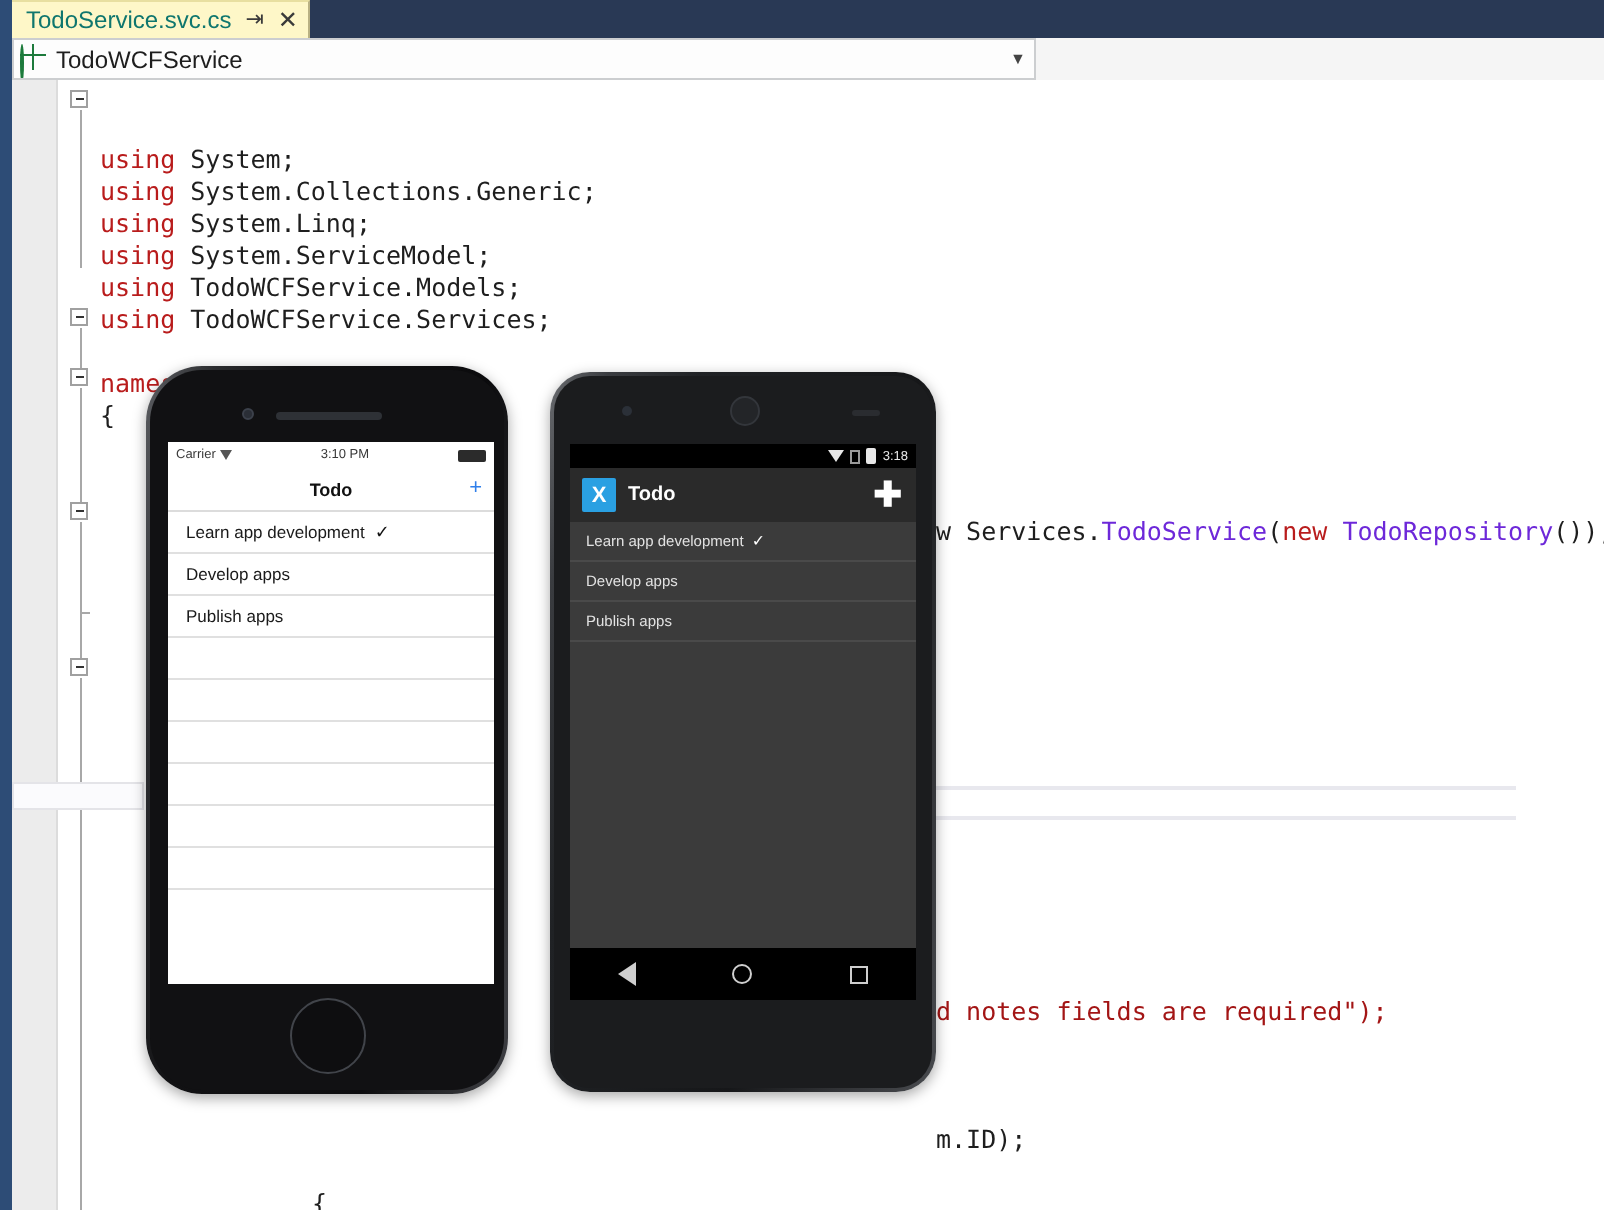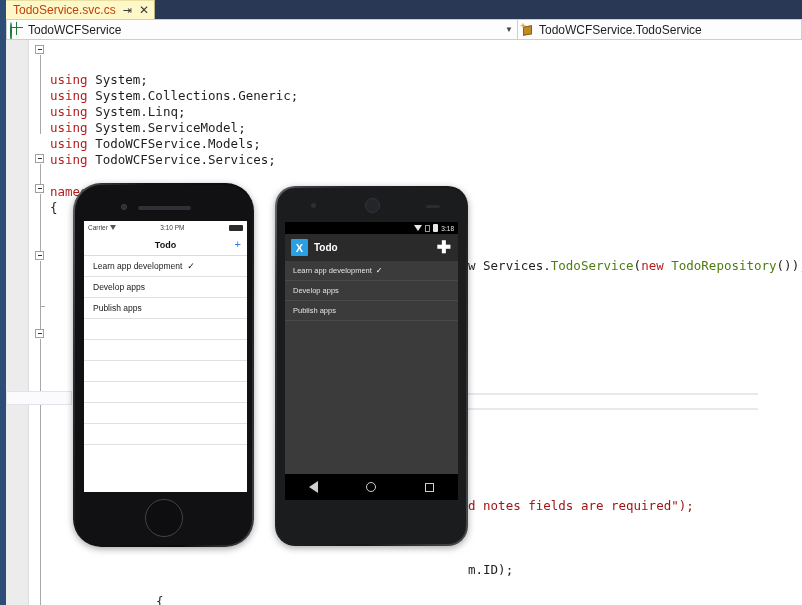--- a/index.html
+++ b/index.html
@@ -38,21 +38,21 @@
     background: #fef7c8;
     border-top: 1px solid #e8dfa0;
     border-right: 1px solid #b9b183;
     display: flex;
     align-items: center;
     padding: 0 5px 0 7px;
     gap: 7px;
   }
   .tab-label {
     font-size: 12px;
-    color: #c2410c;
+    color: #0f766e;
     line-height: 19px;
     white-space: nowrap;
   }
   .tab-pin, .tab-close {
     font-size: 11px;
     color: #3a3a3a;
     line-height: 19px;
     cursor: pointer;
   }
   .tab-close { font-size: 12px; }
@@ -186,21 +186,21 @@
     left: 44px; top: 0;
     width: 752px; height: 565px;
     font-family: "DejaVu Sans Mono", "Liberation Mono", monospace;
     font-size: 12.5px;
     line-height: 16px;
     white-space: pre;
     color: #1e1e1e;
   }
   .code .ln { display: block; height: 16px; }
   .k  { color: #b91c1c; }   
-  .t  { color: #4d7c0f; }   
+  .t  { color: #6d28d9; }   
   .s  { color: #a31515; }   
   .p  { color: #1e1e1e; }   
 
   
   .sep {
     position: absolute;
     background: #e8e8ee;
     height: 2px;
   }
   .collapsed-box {
@@ -439,26 +439,20 @@
       <span class="tab-pin">⇥</span>
       <span class="tab-close">✕</span>
     </div>
   </div>
 
   <div class="nav-row">
     <div class="nav-combo left">
       <span class="nav-icon"><span class="icon-globe"></span></span>
       <span class="nav-text">TodoWCFService</span>
       <span class="nav-arrow">▼</span>
-    </div>
-    <div class="nav-combo right">
-      <span class="nav-icon">
-        <span class="icon-method"><span class="cube"></span><span class="spark"></span></span>
-      </span>
-      <span class="nav-text">TodoWCFService.TodoService</span>
     </div>
   </div>
 
   <div class="editor">
     <div class="gutter"></div>
     <div class="fold-col">
       <div class="fold-box" style="top:5px"></div>
       <div class="fold-line" style="top:15px;height:79px"></div>
       <div class="fold-box" style="top:114px"></div>
       <div class="fold-line" style="top:124px;height:20px"></div>

